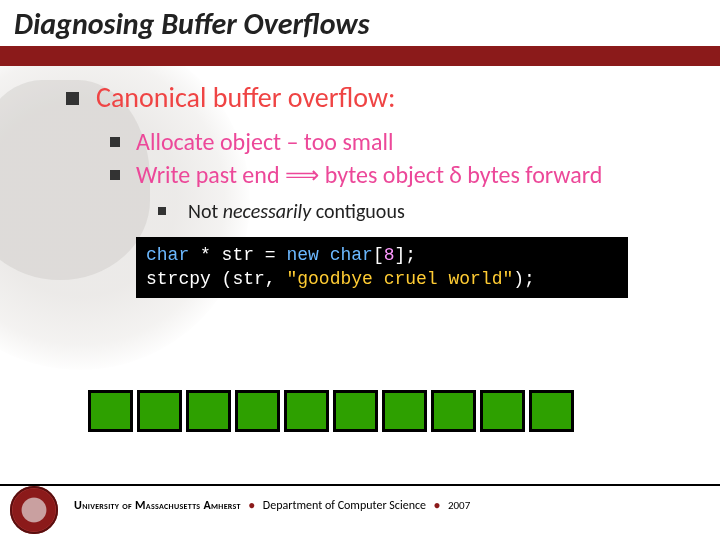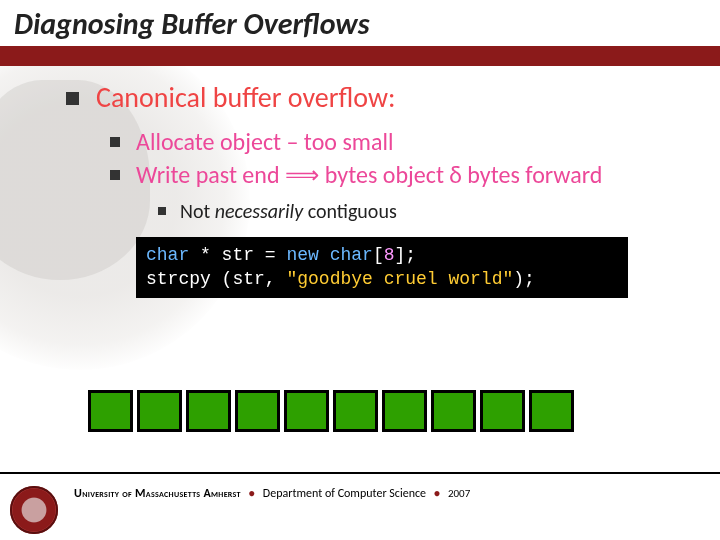--- a/index.html
+++ b/index.html
@@ -63,21 +63,21 @@
     content: ""; position: absolute; left: 0; top: 10px;
     width: 10px; height: 10px; background: #333;
   }
   ul.lvl2 > li > .txt { font-size: 24px; color: #ec4899; }
   ul.lvl3 { list-style: none; margin-top: 10px; margin-left: 22px; }
   ul.lvl3 > li { position: relative; padding-left: 22px; margin-bottom: 6px; }
   ul.lvl3 > li::before {
     content: ""; position: absolute; left: 0; top: 8px;
     width: 8px; height: 8px; background: #333;
   }
-  ul.lvl3 > li > .txt { font-size: 20px; color: #222; }
+  ul.lvl3 > li > .txt { font-size: 20px; color: #222; margin-left: 8px; }
   .txt em { font-style: italic; }
   .code-block {
     margin-top: 14px;
     background: #000;
     color: #fff;
     font-family: "Courier New", monospace;
     font-size: 18px;
     line-height: 1.35;
     padding: 6px 10px;
     width: 492px;
@@ -93,21 +93,21 @@
     z-index: 2;
   }
   .cell {
     width: 45px; height: 42px;
     background: #2ea000;
     border: 3px solid #000;
   }
   .footer {
     position: absolute;
     left: 0; right: 0; bottom: 0;
-    height: 68px;
+    height: 56px;
     z-index: 2;
   }
   .footer .rule { height: 2px; background: #000; margin: 0 0 4px 0; }
   .footer .bar {
     height: 30px;
     display: flex; align-items: center;
     padding-left: 74px;
     font-size: 12px;
   }
   .seal-small {

